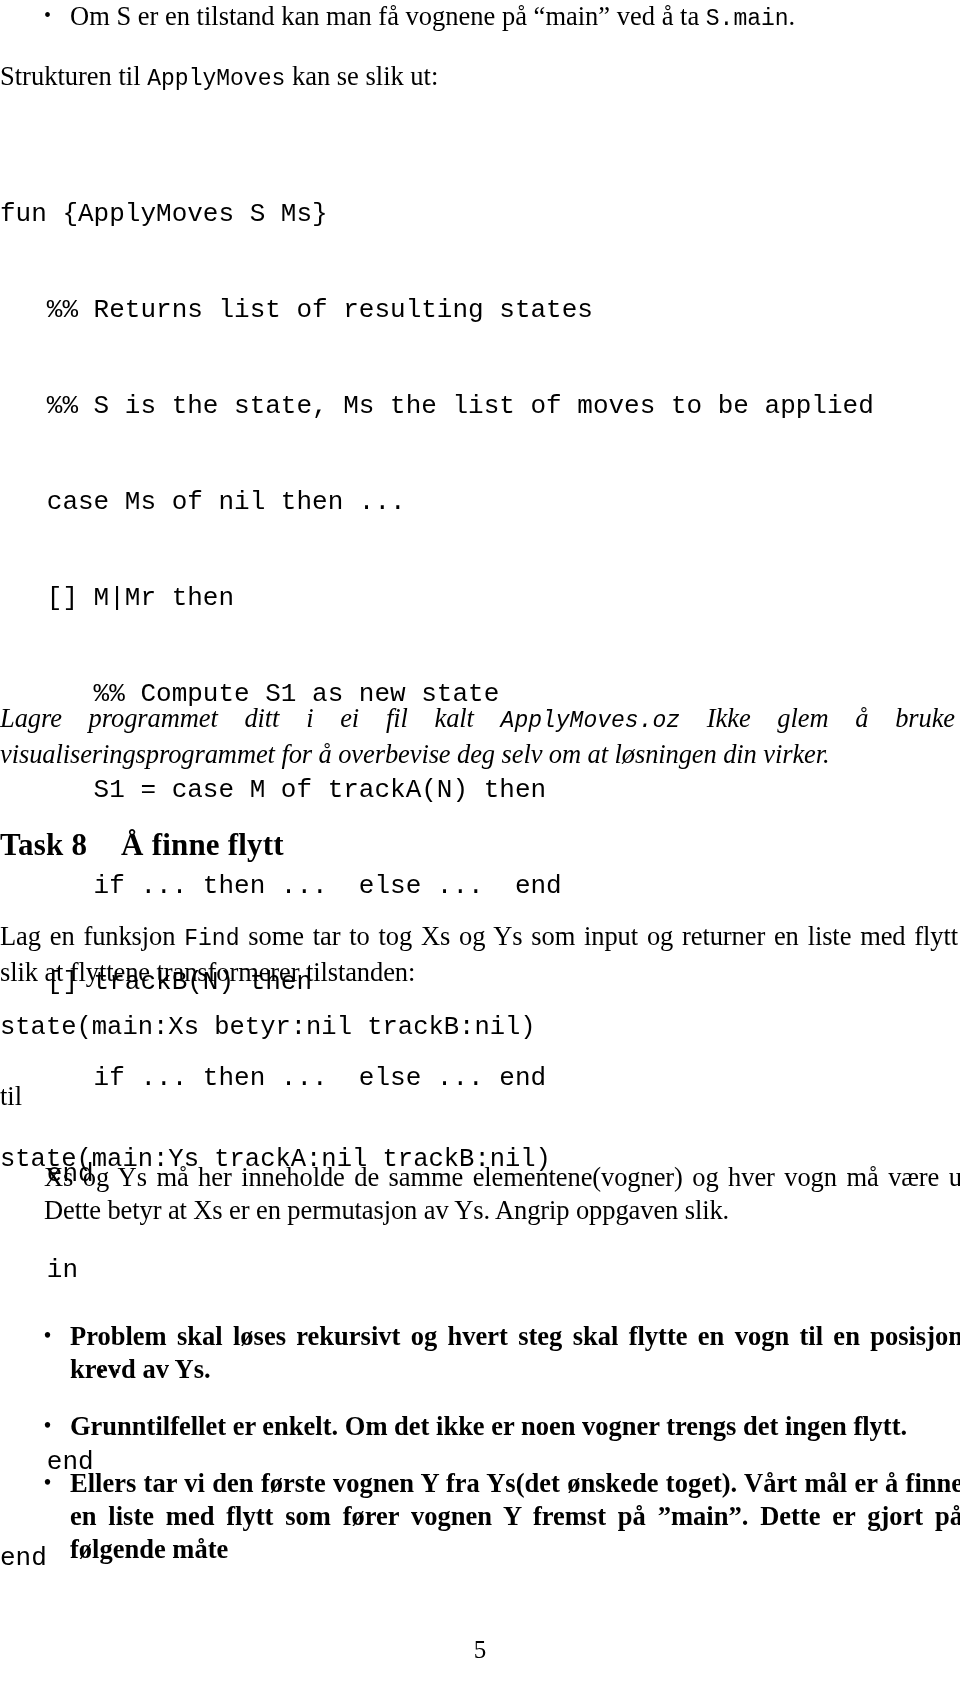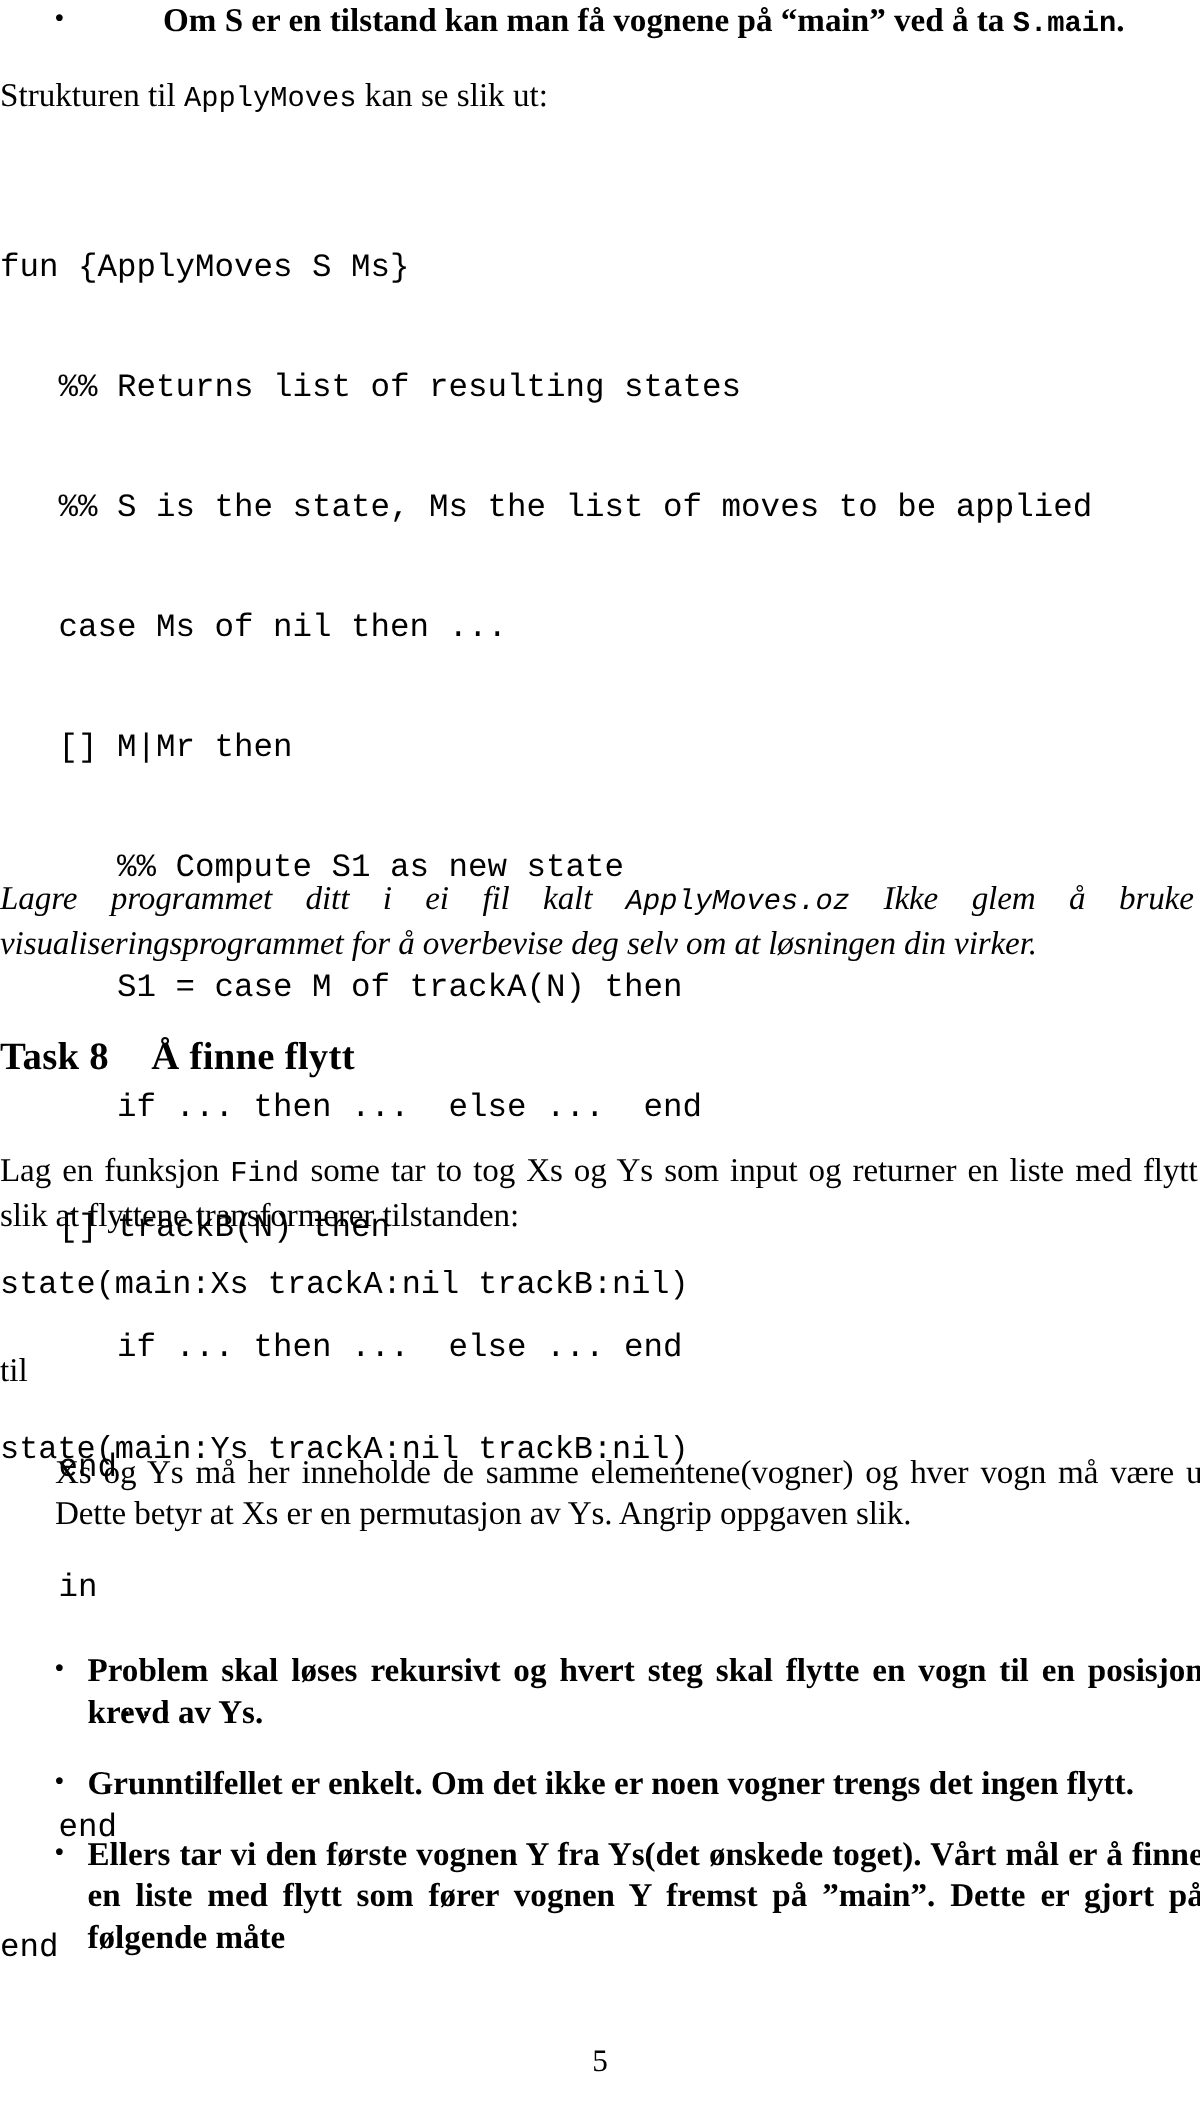--- a/index.html
+++ b/index.html
@@ -109,21 +109,21 @@
     bottom: 26px;
   }
 </style>
 </head>
 <body>
 
 <div class="page">
 
   <div class="row" style="top:0px;">
     <ul class="bullet-list">
-      <li class="bullet-item" style="text-align:center; white-space:nowrap;font-weight:bold;">
+      <li class="bullet-item" style="text-align:left; white-space:nowrap;">
         <span>Om S er en tilstand kan man få vognene på “main” ved å ta </span><span class="mono">S.main</span><span>.</span>
       </li>
     </ul>
   </div>
 
   <div class="row plain-line" style="top:60px; left:0px;">
     <span>Strukturen til </span><span class="mono">ApplyMoves</span><span> kan se slik ut:</span>
   </div>
 
   <div class="row code" style="top:134px; left:0px;">
@@ -149,21 +149,21 @@
   </div>
 
   <div class="row section-heading" style="top:826px; left:0px;">
     <span class="sec-num">Task 8</span><span>Å finne flytt</span>
   </div>
 
   <div class="row para" style="top:920px; left:0px; width:958px;">
     <span>Lag en funksjon </span><span class="mono">Find</span><span> some tar to tog Xs og Ys som input og returner en liste med flytt slik at flyttene transformerer tilstanden:</span>
   </div>
 
-  <div class="row display-code" style="top:1012px; left:0px;">state(main:Xs trackA:nil trackB:nil)</div>
+  <div class="row display-code" style="top:1012px; left:0px;">state(main:Xs betyr:nil trackB:nil)</div>
 
   <div class="row plain-line" style="top:1080px; left:0px;">til</div>
 
   <div class="row display-code" style="top:1144px; left:0px;">state(main:Ys trackA:nil trackB:nil)</div>
 
   <div class="row para" style="top:1161px; left:0px; width:958px;padding-left:44px;">Xs og Ys må her inneholde de samme elementene(vogner) og hver vogn må være unik. Dette betyr at Xs er en permutasjon av Ys. Angrip oppgaven slik.</div>
 
   <div class="row" style="top:1320px; left:0px; width:958px;font-weight:bold;">
     <ul class="bullet-list">
       <li class="bullet-item" style="width:893px; margin-bottom:24px;">Problem skal løses rekursivt og hvert steg skal flytte en vogn til en posisjon krevd av Ys.</li>

